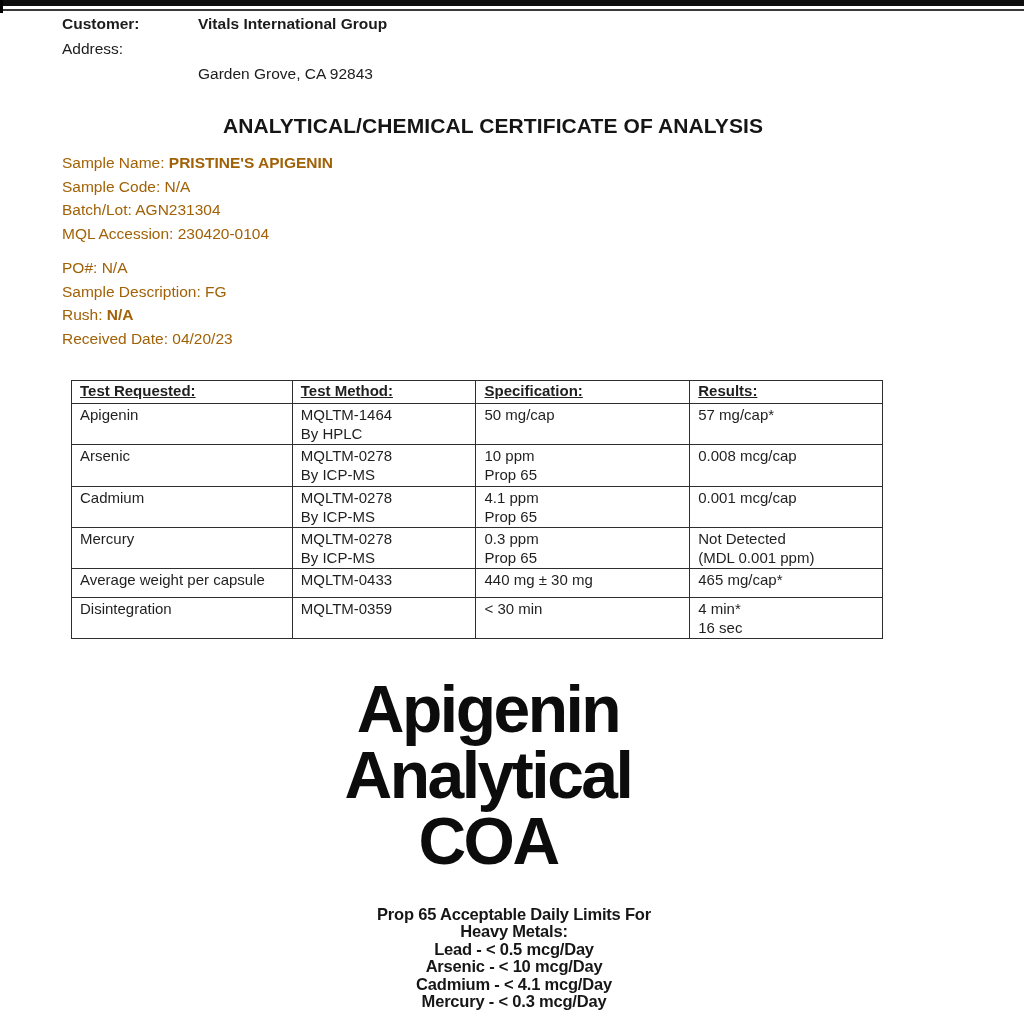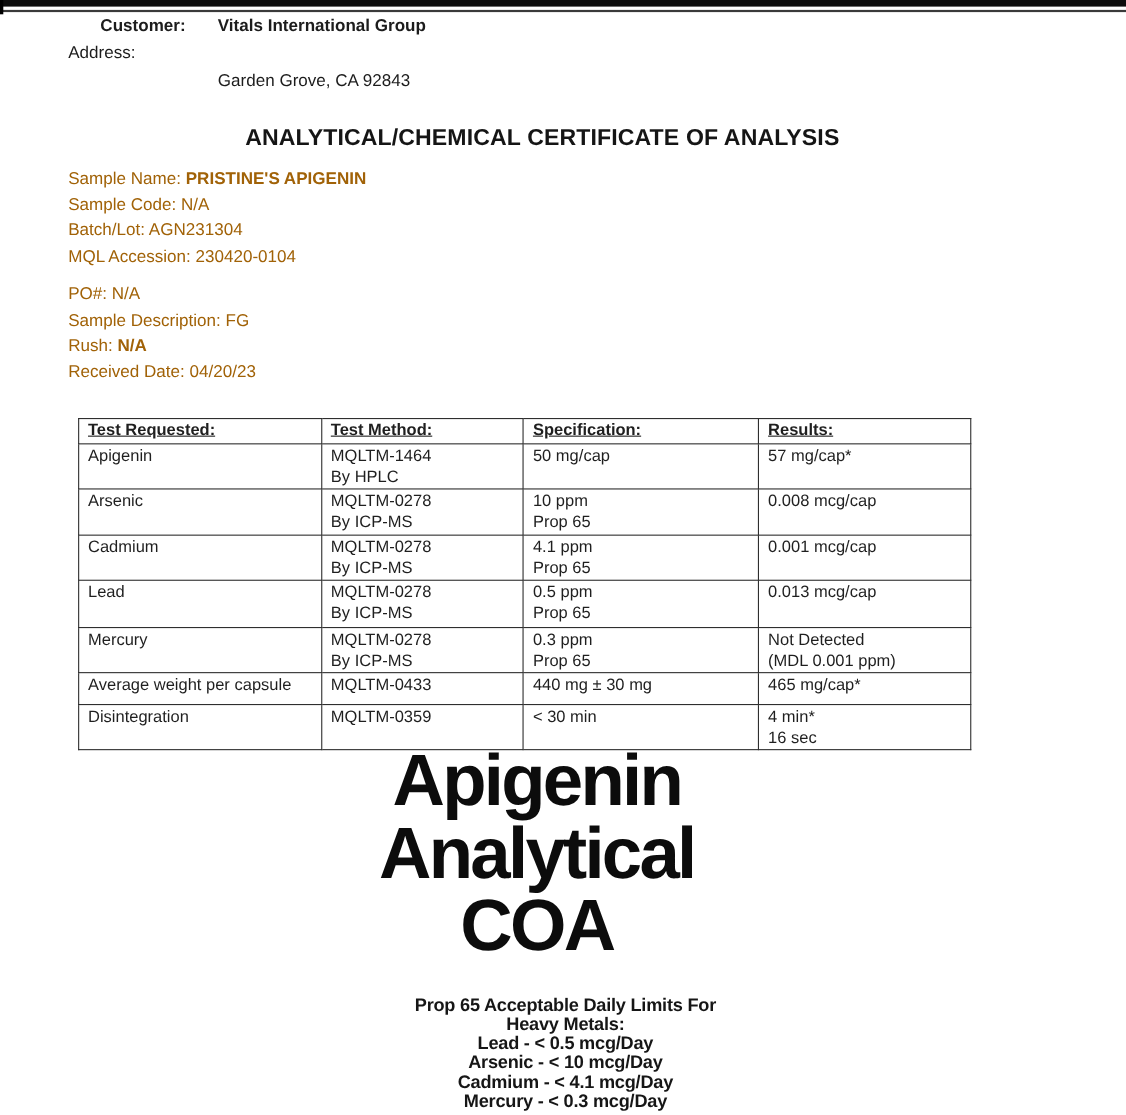--- a/index.html
+++ b/index.html
@@ -13,21 +13,21 @@
 
   
   .scan-bar   { position:absolute; top:0; left:0; width:1024px; height:6px; background:#0d0d0d; }
   .scan-line  { position:absolute; top:9px; left:0; width:1024px; height:2px; background:#3a3a3a; }
   .scan-tick  { position:absolute; top:0; left:0; width:3px; height:13px; background:#000; }
 
   
   .cust-block { position:absolute; top:12px; left:62px; width:700px; font-size:15.5px; line-height:24.5px; }
   .cust-row   { position:relative; height:24.5px; }
   .cust-label { display:inline-block; width:136px; }
-  .bold       { font-weight:bold;text-align:center; }
+  .bold       { font-weight:bold; }
   .cust-value { display:inline-block; }
   .cust-city  { position:relative; height:24.5px; margin-top:0.5px; }
   .cust-city span { margin-left:136px; }
 
   
   .doc-title {
     position:absolute; top:114px; left:0; width:986px;
     text-align:center; font-size:21px; font-weight:bold; color:#151515;
     letter-spacing:0.1px;
   }
@@ -151,36 +151,20 @@
           <div>By ICP-MS</div>
         </td>
     <td>
           <div>4.1 ppm</div>
           <div>Prop 65</div>
         </td>
     <td>
           <div>0.001 mcg/cap</div>
         </td>
   </tr>
-  <tr style="height:43px">
-    <td>
-          <div>Lead</div>
-        </td>
-    <td>
-          <div>MQLTM-0278</div>
-          <div>By ICP-MS</div>
-        </td>
-    <td>
-          <div>0.5 ppm</div>
-          <div>Prop 65</div>
-        </td>
-    <td>
-          <div>0.013 mcg/cap</div>
-        </td>
-  </tr>
   <tr style="height:38px">
     <td>
           <div>Mercury</div>
         </td>
     <td>
           <div>MQLTM-0278</div>
           <div>By ICP-MS</div>
         </td>
     <td>
           <div>0.3 ppm</div>

